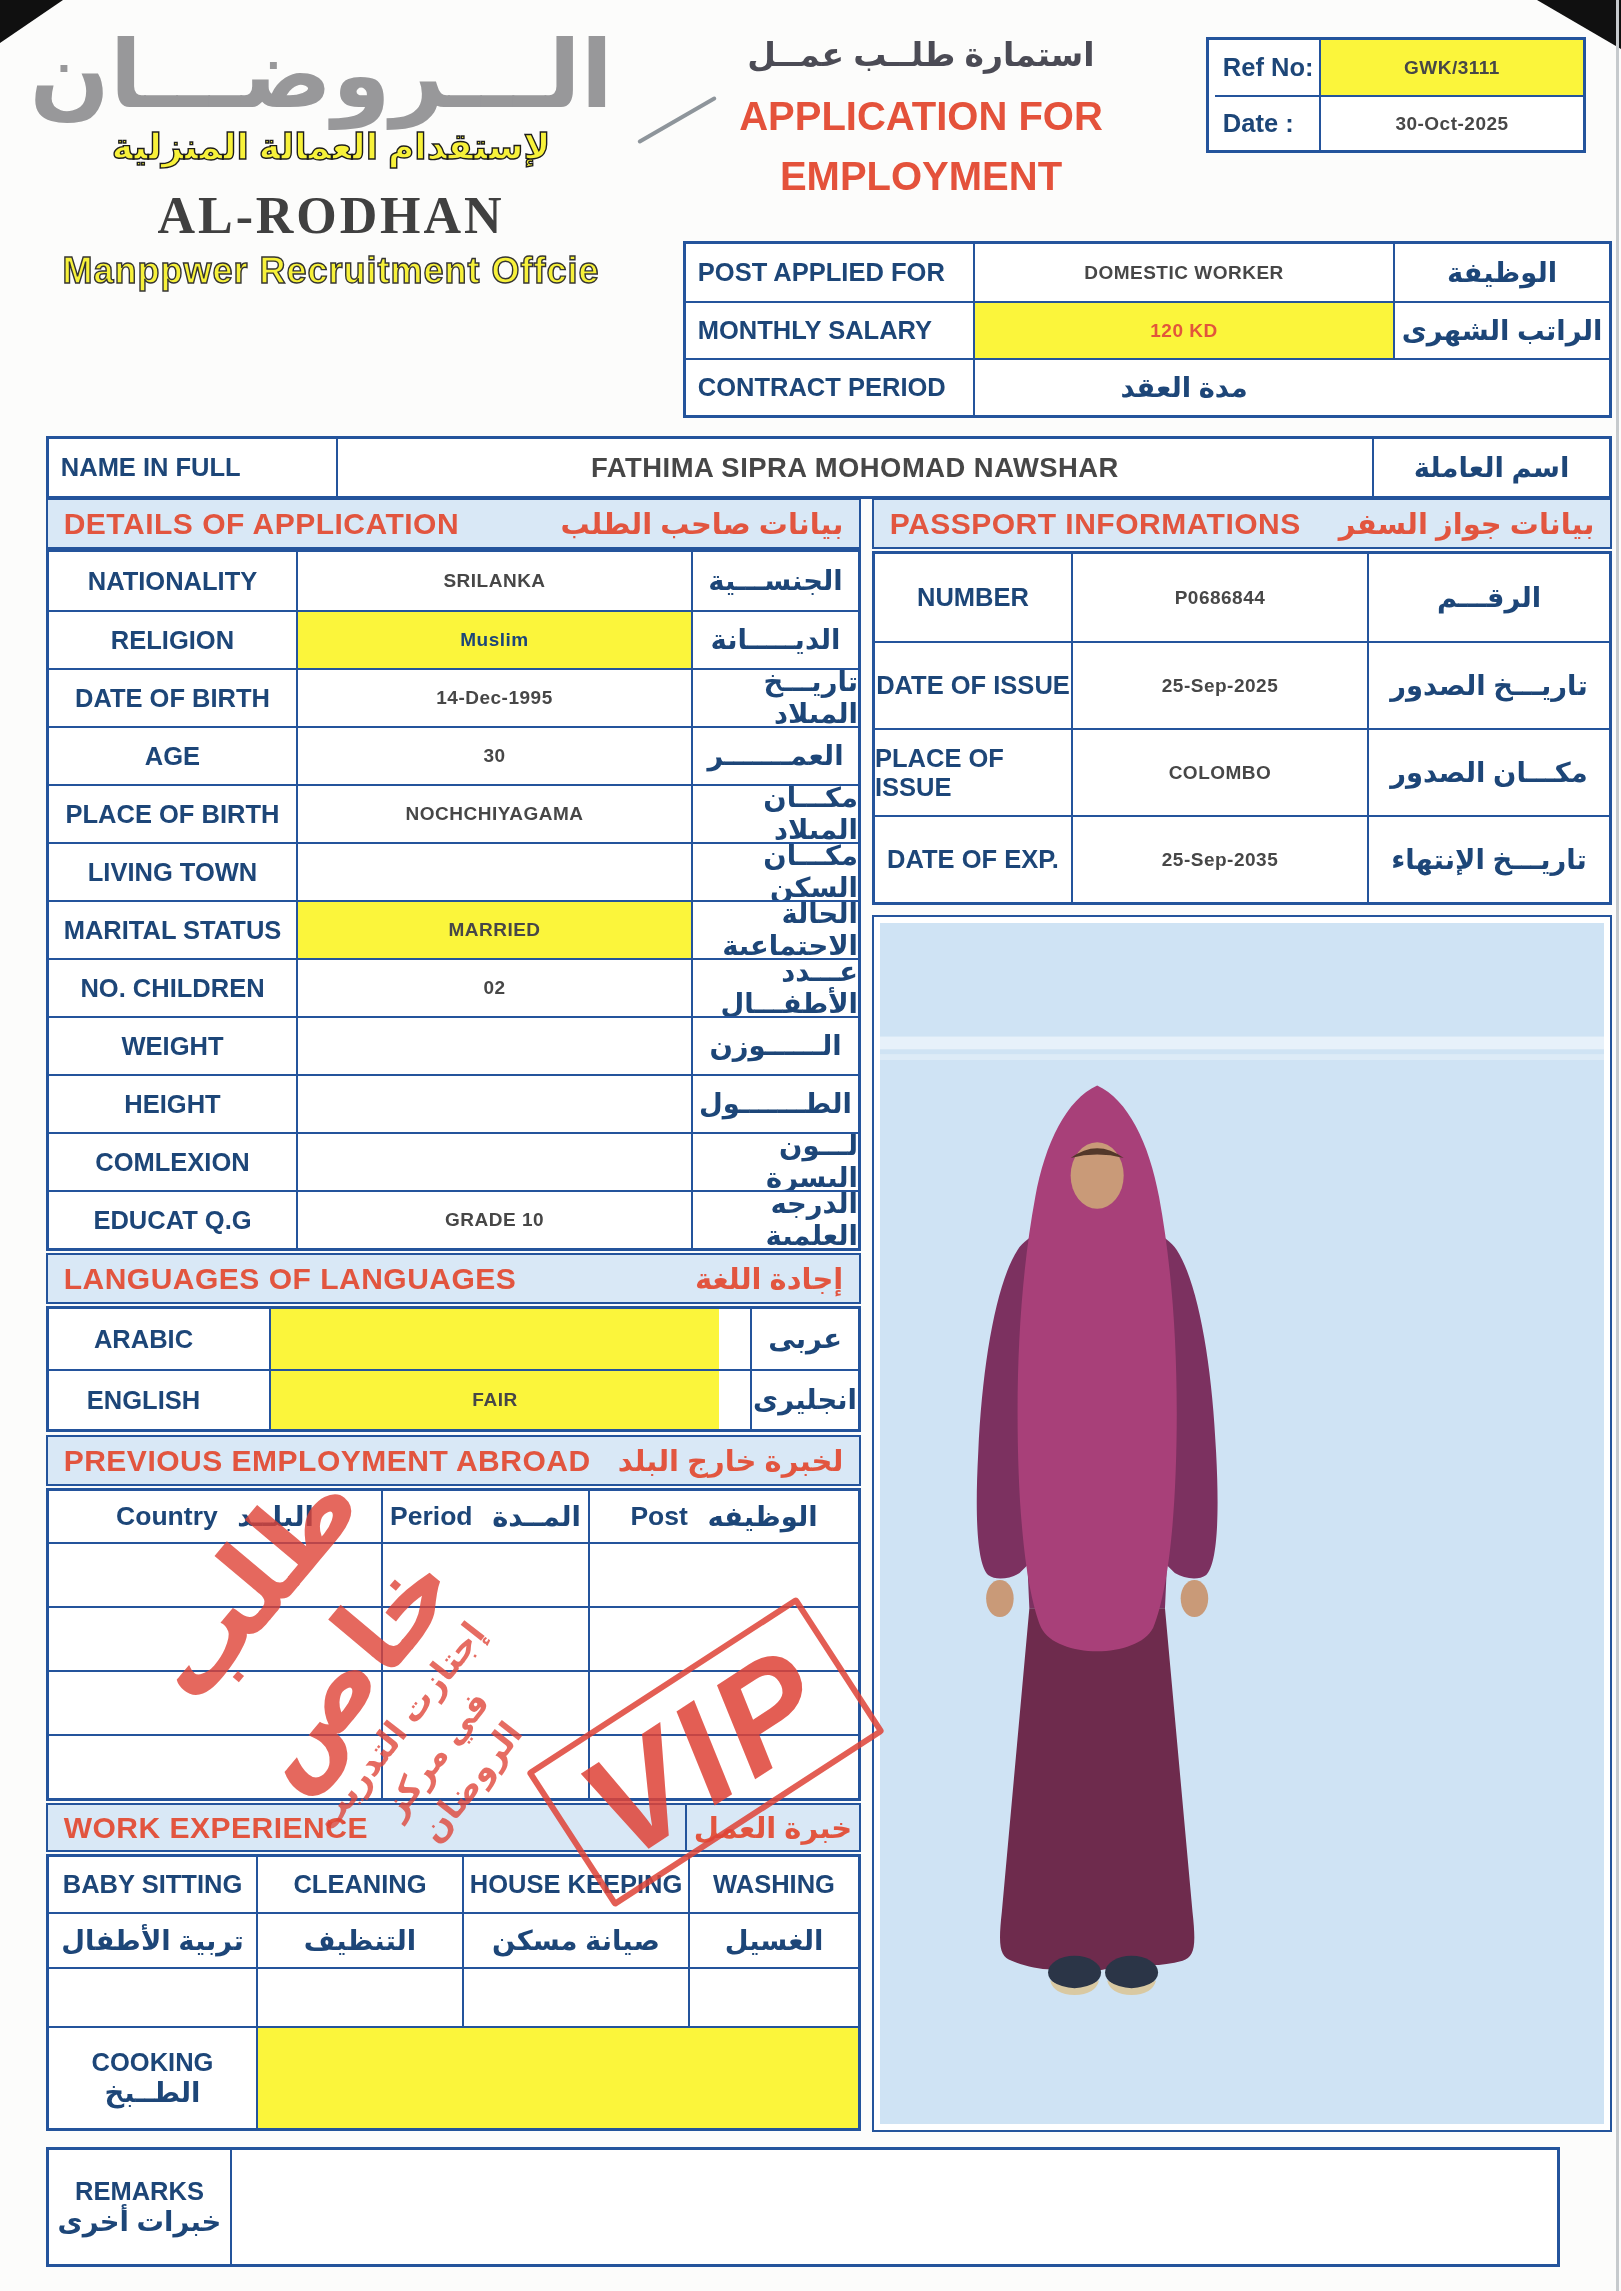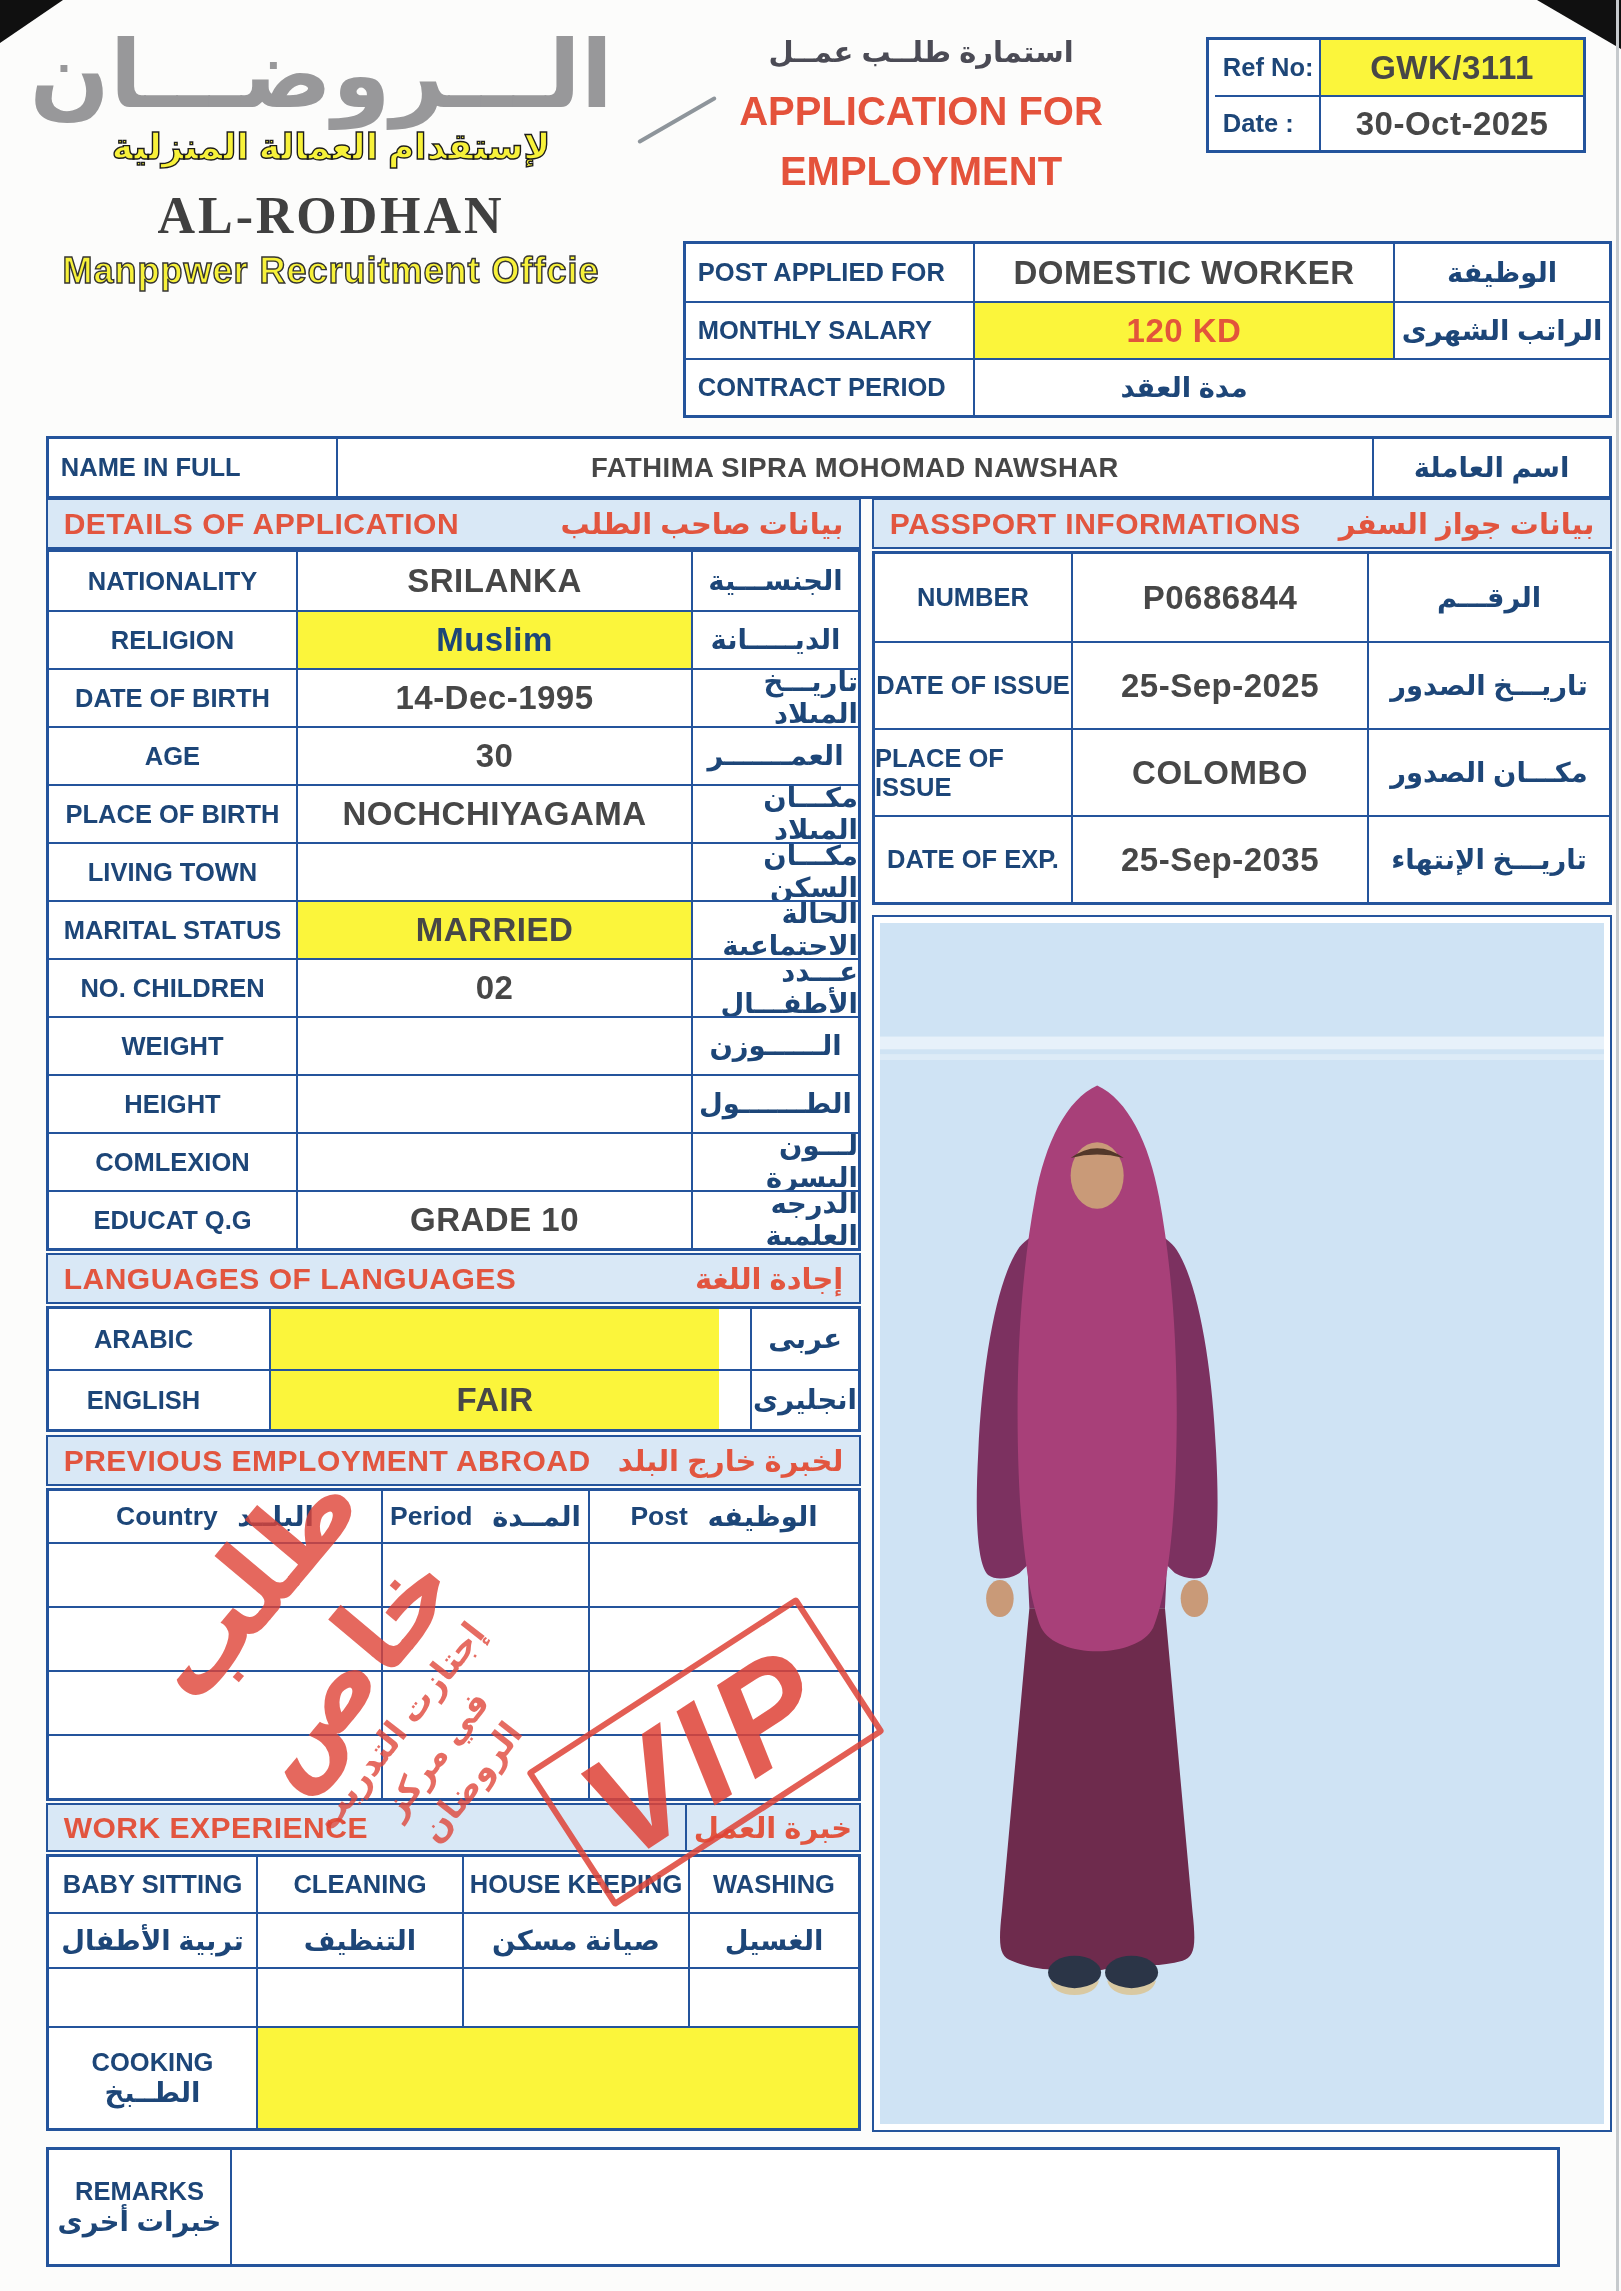--- a/index.html
+++ b/index.html
@@ -11,21 +11,21 @@
   }
   .abs { position:absolute; }
 
   
   .tbl { position:absolute; border:3.9px solid #24549c; background:#fff; }
   .tr { display:flex; border-top:2.9px solid #24549c; }
   .tr:first-child { border-top:none; }
   .td { display:flex; align-items:center; justify-content:center; border-left:2.9px solid #24549c; overflow:hidden; }
   .td:first-child { border-left:none; }
   .lab { color:#1d4678; font-weight:bold; font-size:25.5px; }
-  .val { color:#474747; font-weight:bold; font-size:33px; letter-spacing:0.5px; }
+  .val { color:#474747; font-weight:bold; font-size:19px; letter-spacing:0.5px; }
   .arb { color:#1d4678; font-weight:bold; font-size:27.4px; direction:rtl; }
   .hl  { background:#fbf53b; }
   .redtxt { color:#e2553b; }
 
   
   .sech { position:absolute; display:flex; align-items:center; justify-content:space-between;
           background:#d9e8f6; border:2.9px solid #24549c; padding:0 15.7px; font-weight:bold; }
   .sech .en { color:#e2553f; font-size:30px; letter-spacing:0.5px; }
   .sech .ar { color:#e2553f; font-size:29px; direction:rtl; }
 
@@ -34,21 +34,21 @@
   .logo-ar { font-size:94px; line-height:1.05; font-weight:bold; color:#98989a; direction:rtl; }
   .logo-ar-sub { margin-top:2px; font-size:36px; font-weight:bold; color:#f7f13a;
                  -webkit-text-stroke:1.4px #1c1c1c; direction:rtl; }
   .logo-en { margin-top:21.6px; font-family:"Liberation Serif",serif; font-weight:bold;
              font-size:52px; line-height:1; color:#404040; letter-spacing:2.9px; }
   .logo-en-sub { margin-top:7.8px; font-size:36px; font-weight:bold; color:#f7f13a;
                  -webkit-text-stroke:1.4px #333; letter-spacing:1px; }
 
   
   #title-block { left:686px; top:35px; width:470px; text-align:center; }
-  .title-ar { font-size:29px; font-weight:bold; color:#4b4b55; direction:rtl; }
+  .title-ar { font-size:33px; font-weight:bold; color:#4b4b55; direction:rtl; }
   .title-en { margin-top:11.8px; font-size:40px; line-height:1.5; font-weight:bold; color:#e4523b; }
 
   
   #refbox { left:1206px; top:37px; width:380px;padding-left:6px; }
   #refbox .tr { height:55px; }
   #refbox .td:nth-child(1) { width:104px; justify-content:flex-start; padding-left:7.8px; }
   #refbox .td:nth-child(2) { flex:1; }
 
   
   #post-table { left:683px; top:241px; width:929px; }

